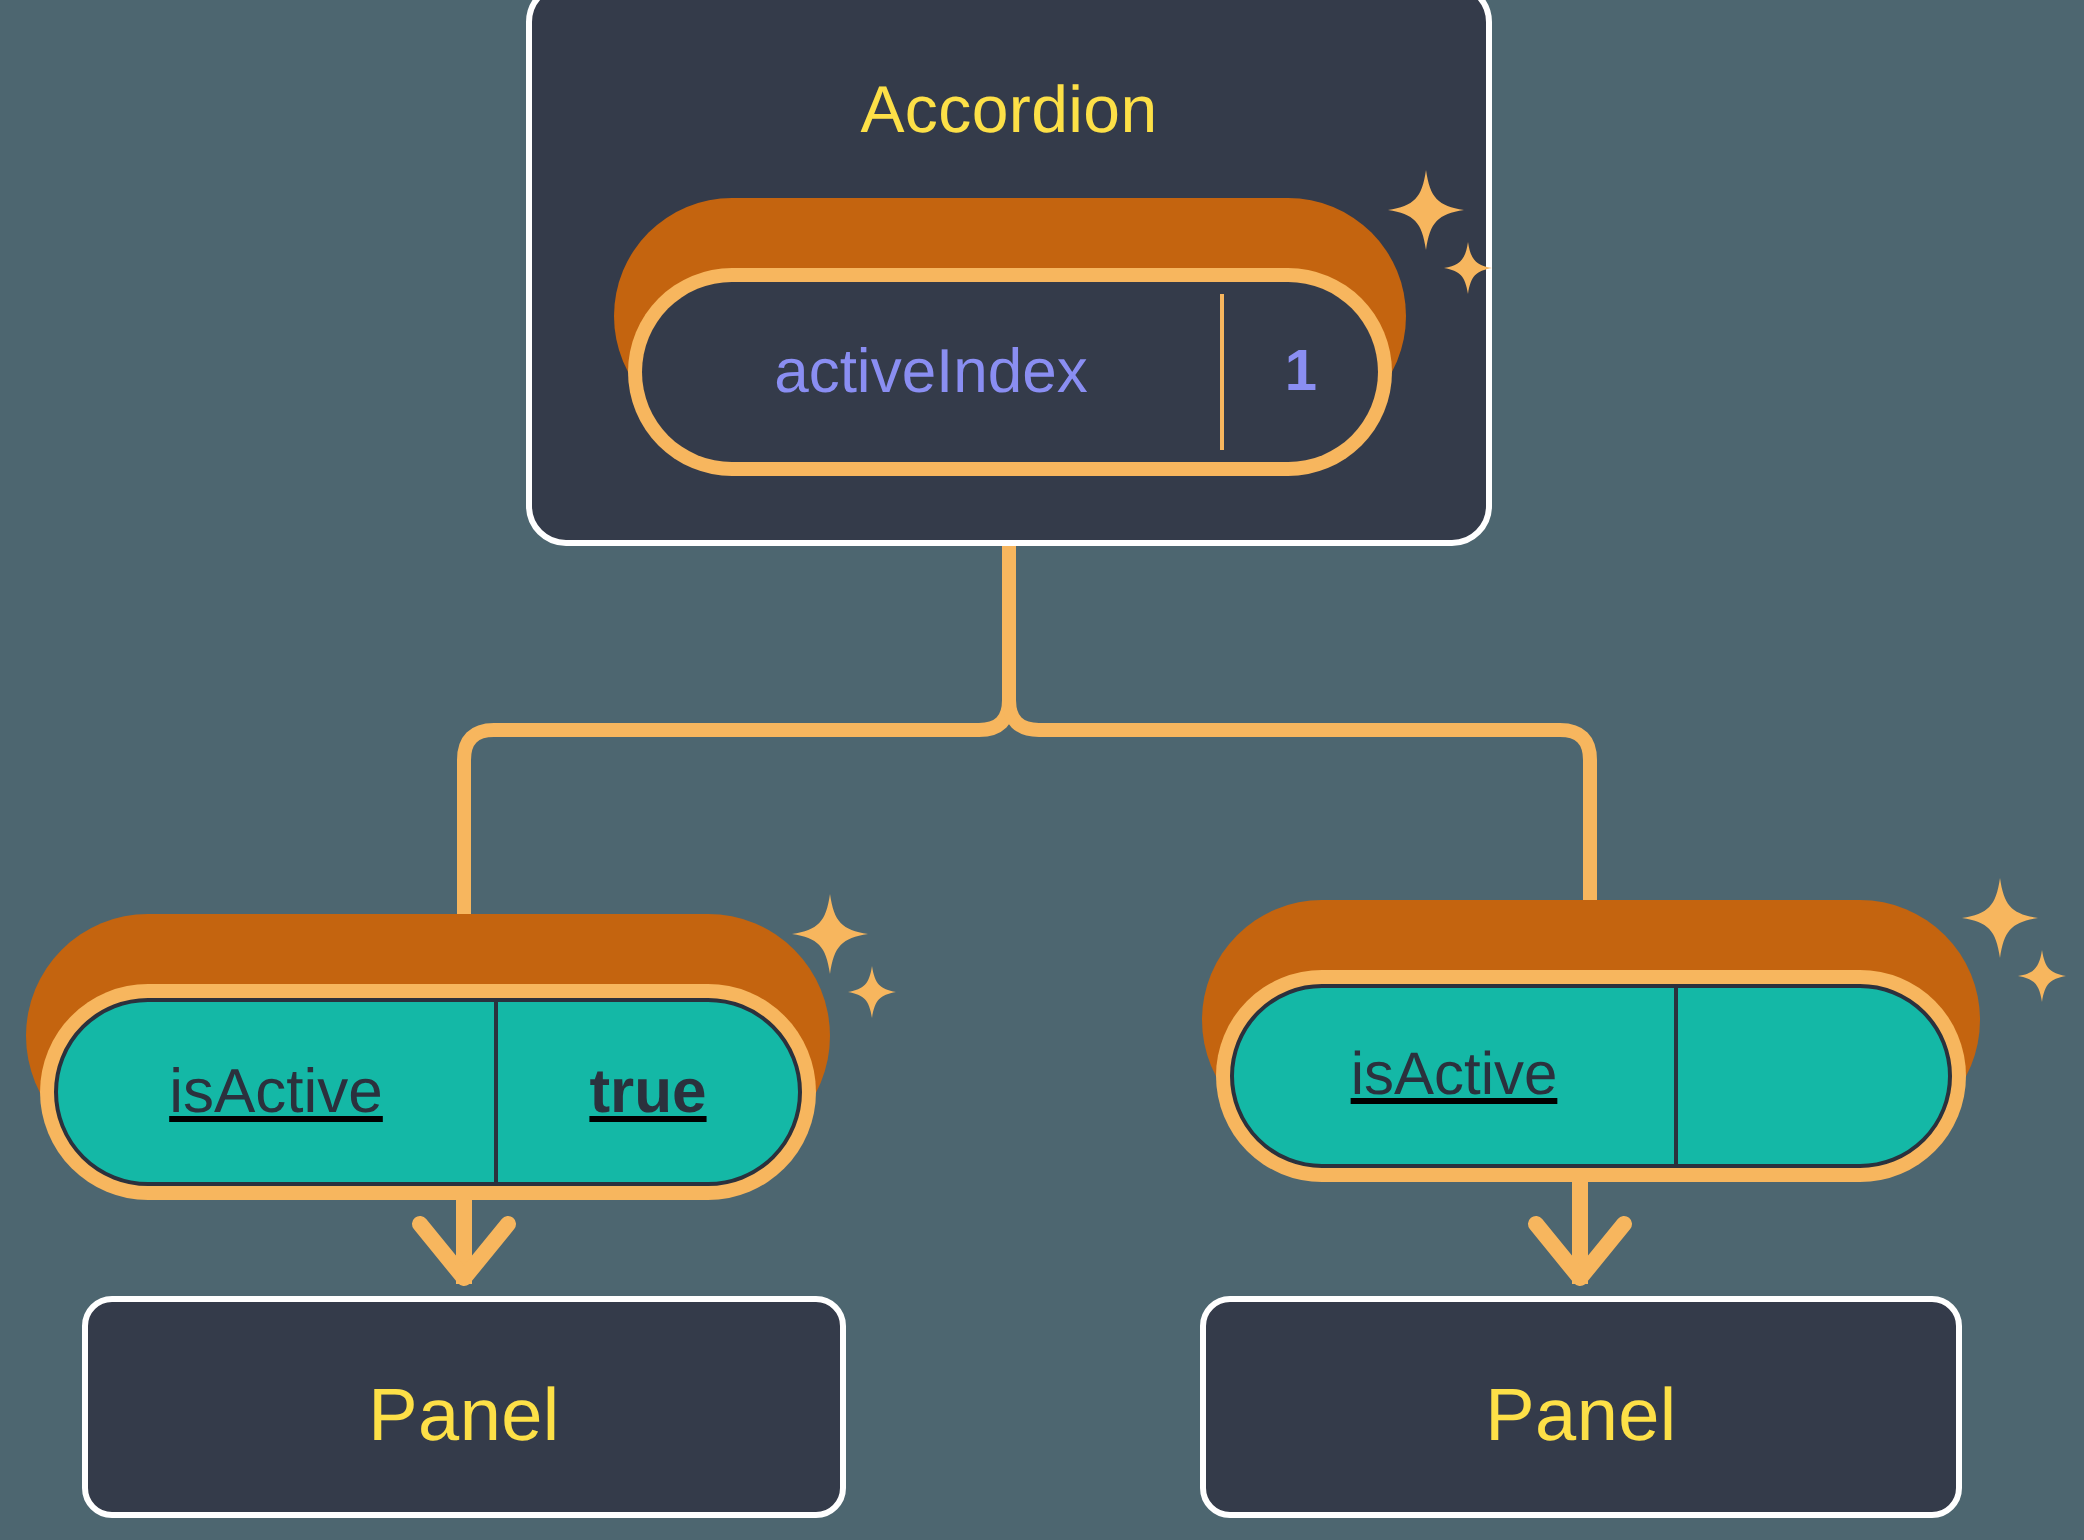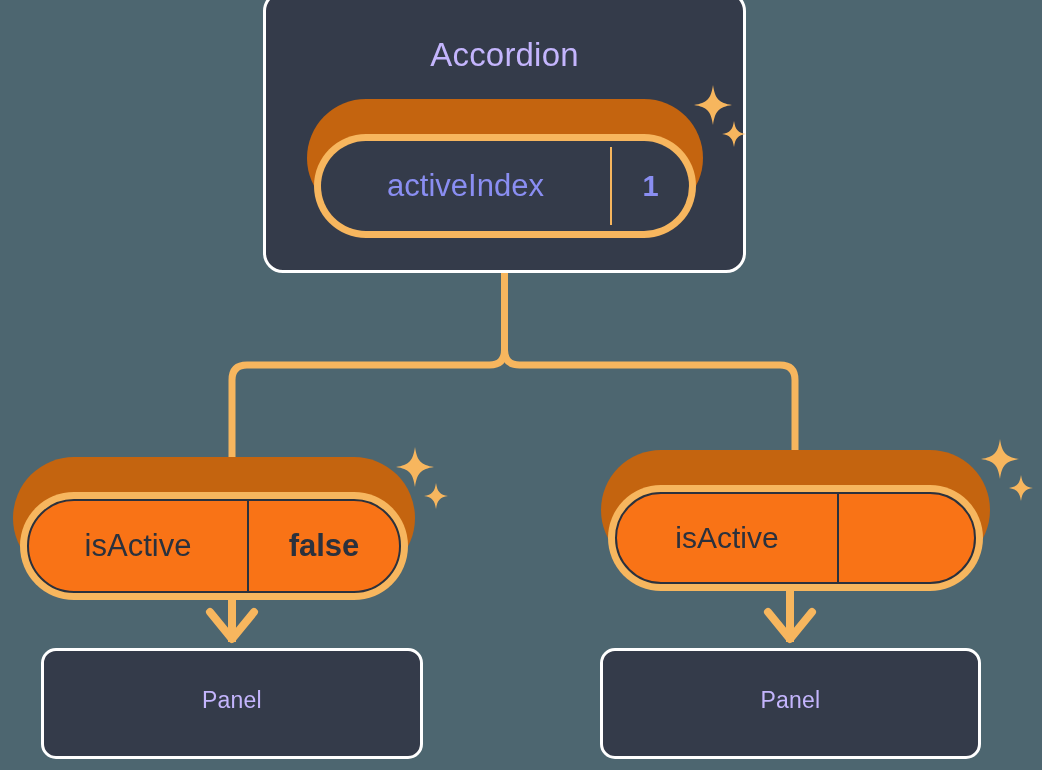--- a/index.html
+++ b/index.html
@@ -37,21 +37,21 @@
     background: #343b4a;
     border: 3px solid #ffffff;
     border-radius: 18px;
     box-sizing: border-box;
   }
   .node-title {
     position: absolute;
     left: 0;
     width: 100%;
     text-align: center;
-    color: #c4b5fd;
+    color: #fde047;
     font-weight: 400;
     letter-spacing: 0.2px;
     white-space: nowrap;
   }
 
   
   #accordion-box {
     left: 263px;
     top: -9px;
     width: 483px;
@@ -67,21 +67,21 @@
   .panel-box {
     top: 648px;
     height: 111px;
     border-radius: 15px;
     border-width: 3px;
   }
   #panel-left-box  { left: 41px;  width: 382px; }
   #panel-right-box { left: 600px; width: 381px; }
   .panel-title {
     top: 36px;
-    font-size: 23px;
+    font-size: 37px;
   }
 
   
   .pill-outer {
     position: absolute;
     border-radius: 999px;
     background: #c4640f;          
     box-sizing: border-box;
     padding: 7px;
   }
@@ -118,22 +118,23 @@
   .pill-dark .pill-cell  { color: #8a8ef2; }
   .pill-dark .pill-divider {
     width: 2px;
     background: #f7b65e;
     align-self: stretch;
     margin: 6px 0;
   }
 
   
   .pill-light .pill-inner {
-    background: #f97316;
+    background: #14b8a6;
     border: 2px solid #2b313d;
+    text-decoration: underline;
   }
   .pill-light .pill-cell { color: #2b313d; }
   .pill-light .pill-divider {
     width: 2px;
     background: #2b313d;
     align-self: stretch;
   }
 
   
   #pill-active-index {
@@ -213,21 +214,21 @@
   <svg class="sparkle" style="left:693px; top:83px;" width="56" height="66" viewBox="0 0 56 66" xmlns="http://www.w3.org/2000/svg">
     <path d="M20 2 C22 16 26 20 39 22 C26 24 22 28 20 42 C18 28 14 24 1 22 C14 20 18 16 20 2 Z" fill="#f7b65e"></path>
     <path d="M41 38 C42.4 47 45 49.6 53 51 C45 52.4 42.4 55 41 64 C39.6 55 37 52.4 29 51 C37 49.6 39.6 47 41 38 Z" fill="#f7b65e"></path>
   </svg>
 
   <div id="pill-is-active-left" class="pill-outer pill-light">
     <div class="pill-mid">
       <div class="pill-inner">
         <div class="pill-cell key">isActive</div>
         <div class="pill-divider"></div>
-        <div class="pill-cell value">false</div>
+        <div class="pill-cell value">true</div>
       </div>
     </div>
   </div>
 
   <svg class="sparkle" style="left:395px; top:445px;" width="56" height="66" viewBox="0 0 56 66" xmlns="http://www.w3.org/2000/svg">
     <path d="M20 2 C22 16 26 20 39 22 C26 24 22 28 20 42 C18 28 14 24 1 22 C14 20 18 16 20 2 Z" fill="#f7b65e"></path>
     <path d="M41 38 C42.4 47 45 49.6 53 51 C45 52.4 42.4 55 41 64 C39.6 55 37 52.4 29 51 C37 49.6 39.6 47 41 38 Z" fill="#f7b65e"></path>
   </svg>
 
   <div id="panel-left-box" class="node-box panel-box">

